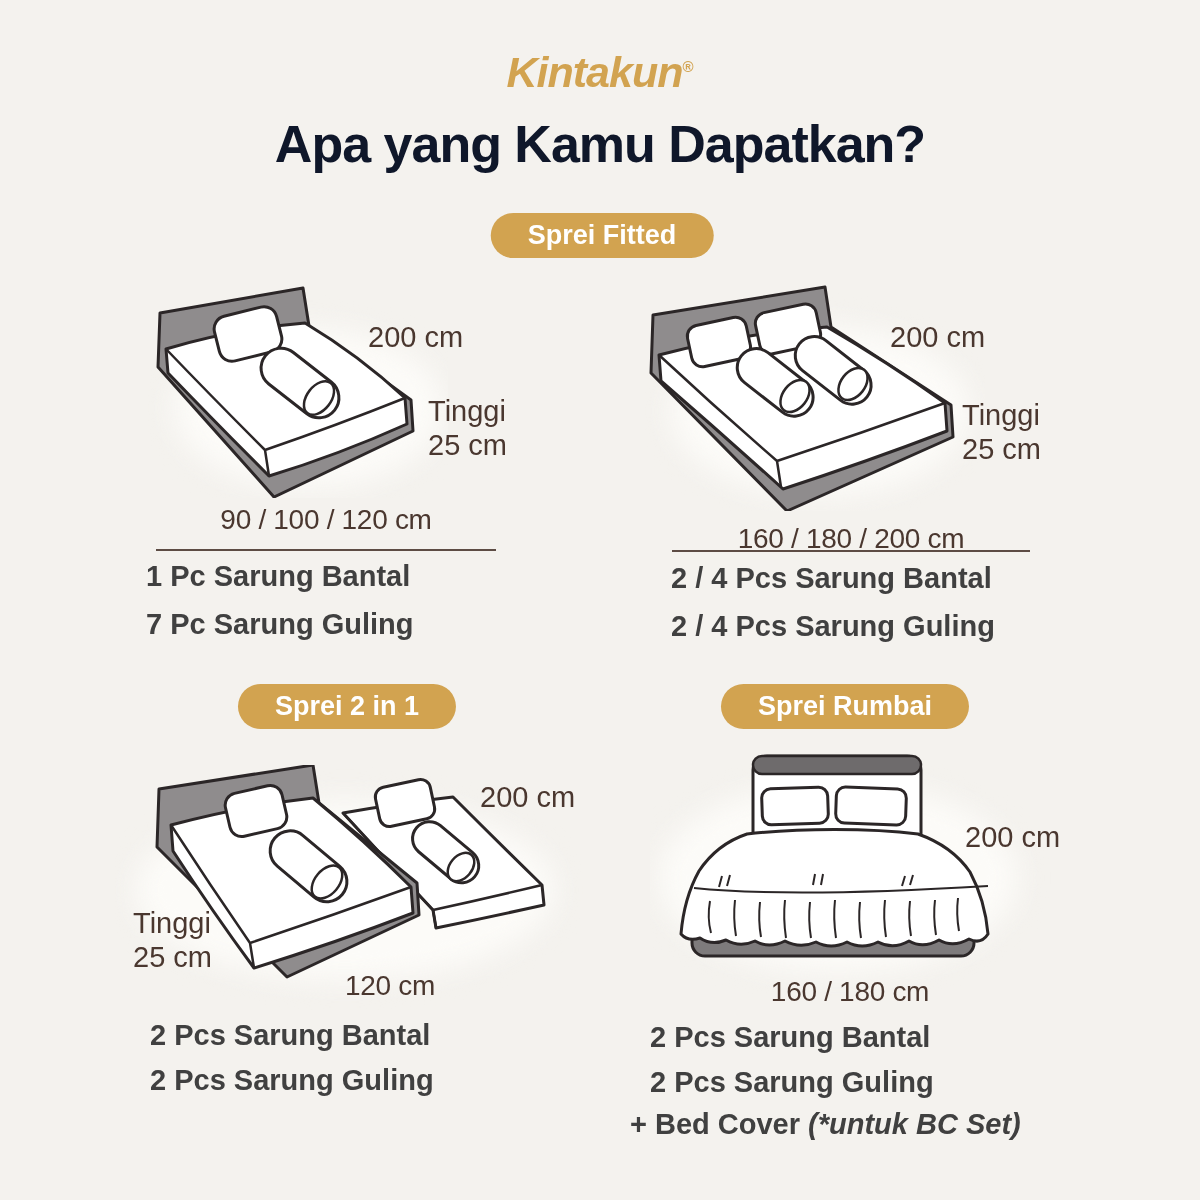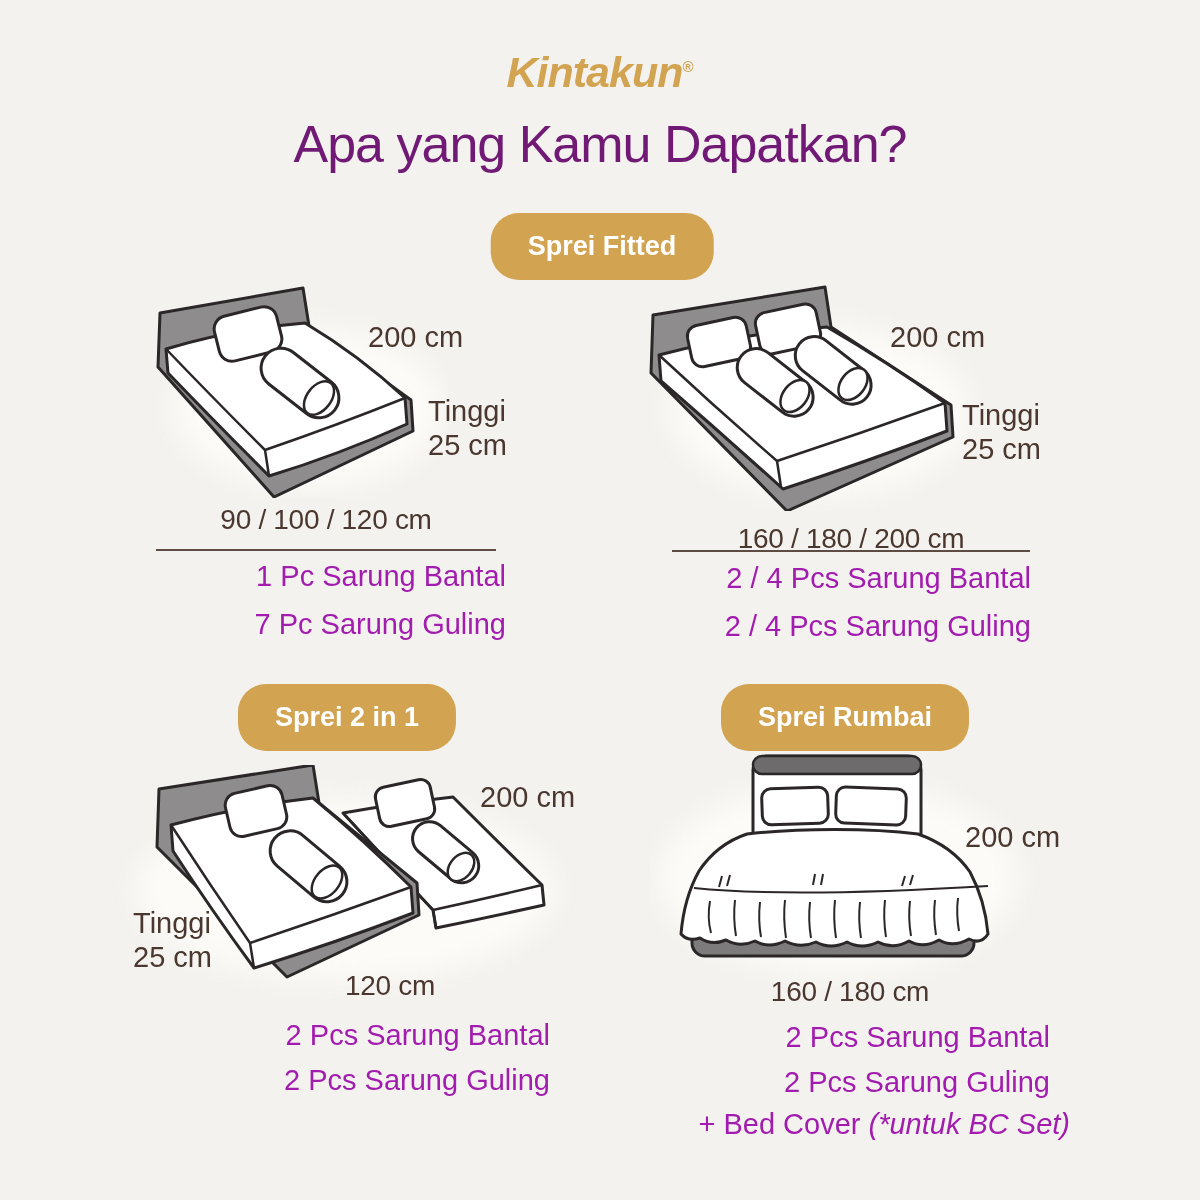--- a/index.html
+++ b/index.html
@@ -10,32 +10,32 @@
     color:#4a372f;
   }
   .abs{position:absolute;}
   .center{left:50%;transform:translateX(-50%);}
   .logo{
     top:48px;font-size:43px;font-weight:bold;font-style:italic;
     color:#d2a350;letter-spacing:-1px;white-space:nowrap;
   }
   .logo sup{font-size:15px;font-style:normal;letter-spacing:0;}
   .title{
-    top:114px;font-size:52px;font-weight:normal;color:#701a75;
+    top:114px;font-size:52px;font-weight:bold;color:#0f172a;
     letter-spacing:-1px;white-space:nowrap;
   }
   .badge{
     background:#d2a350;color:#ffffff;font-weight:bold;font-size:27px;
-    padding:18px 37px;border-radius:28px;white-space:nowrap;
+    padding:7px 37px;border-radius:28px;white-space:nowrap;
     transform:translateX(-50%);
   }
   .dim{font-size:29px;color:#4a372f;line-height:34px;white-space:nowrap;}
   .sizes{font-size:28px;color:#4a372f;text-align:center;letter-spacing:-0.3px;white-space:nowrap;}
   .rule{border-top:2px solid #5d4c44;height:0;}
-  .item{font-size:29px;font-weight:normal;color:#a21caf;text-align:right;white-space:nowrap;}
+  .item{font-size:29px;font-weight:bold;color:#404040;text-align:left;white-space:nowrap;}
   .glow{filter:blur(14px);}
   svg{display:block;}
 </style>
 </head>
 <body>
 
 <div class="abs center logo"><span>Kintakun</span><sup>®</sup></div>
 
 <div class="abs center title">Apa yang Kamu Dapatkan?</div>
 

